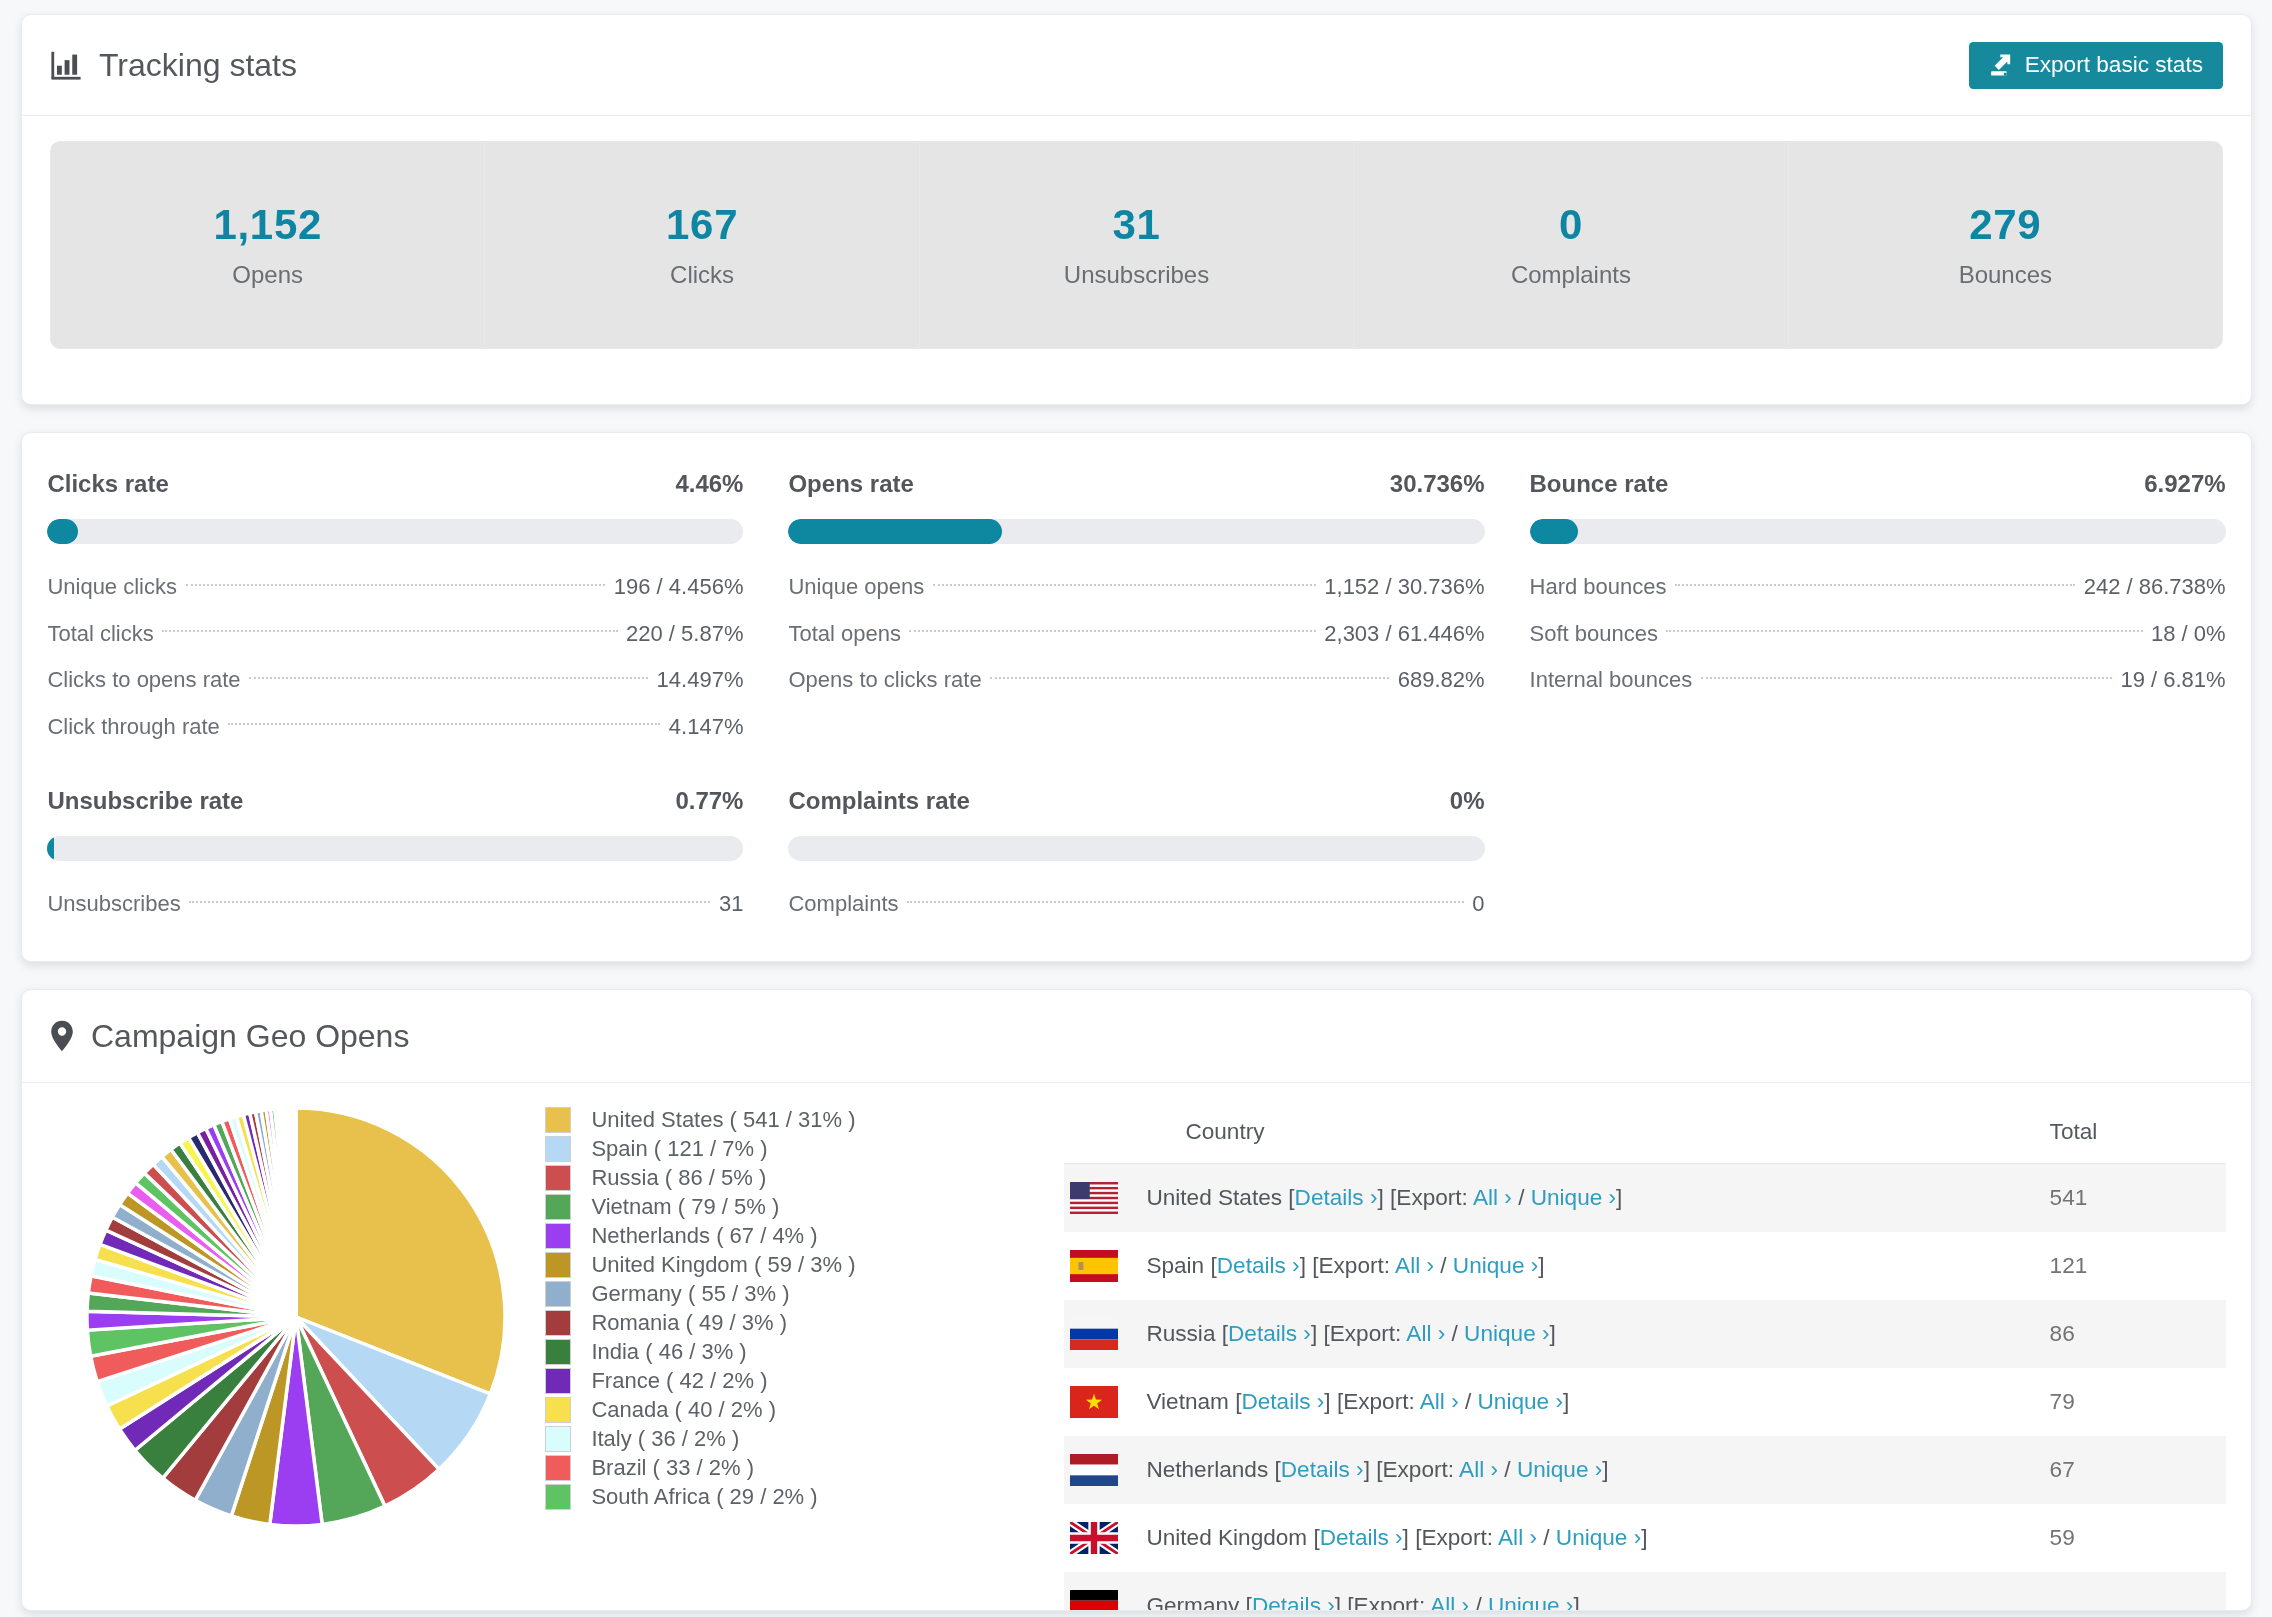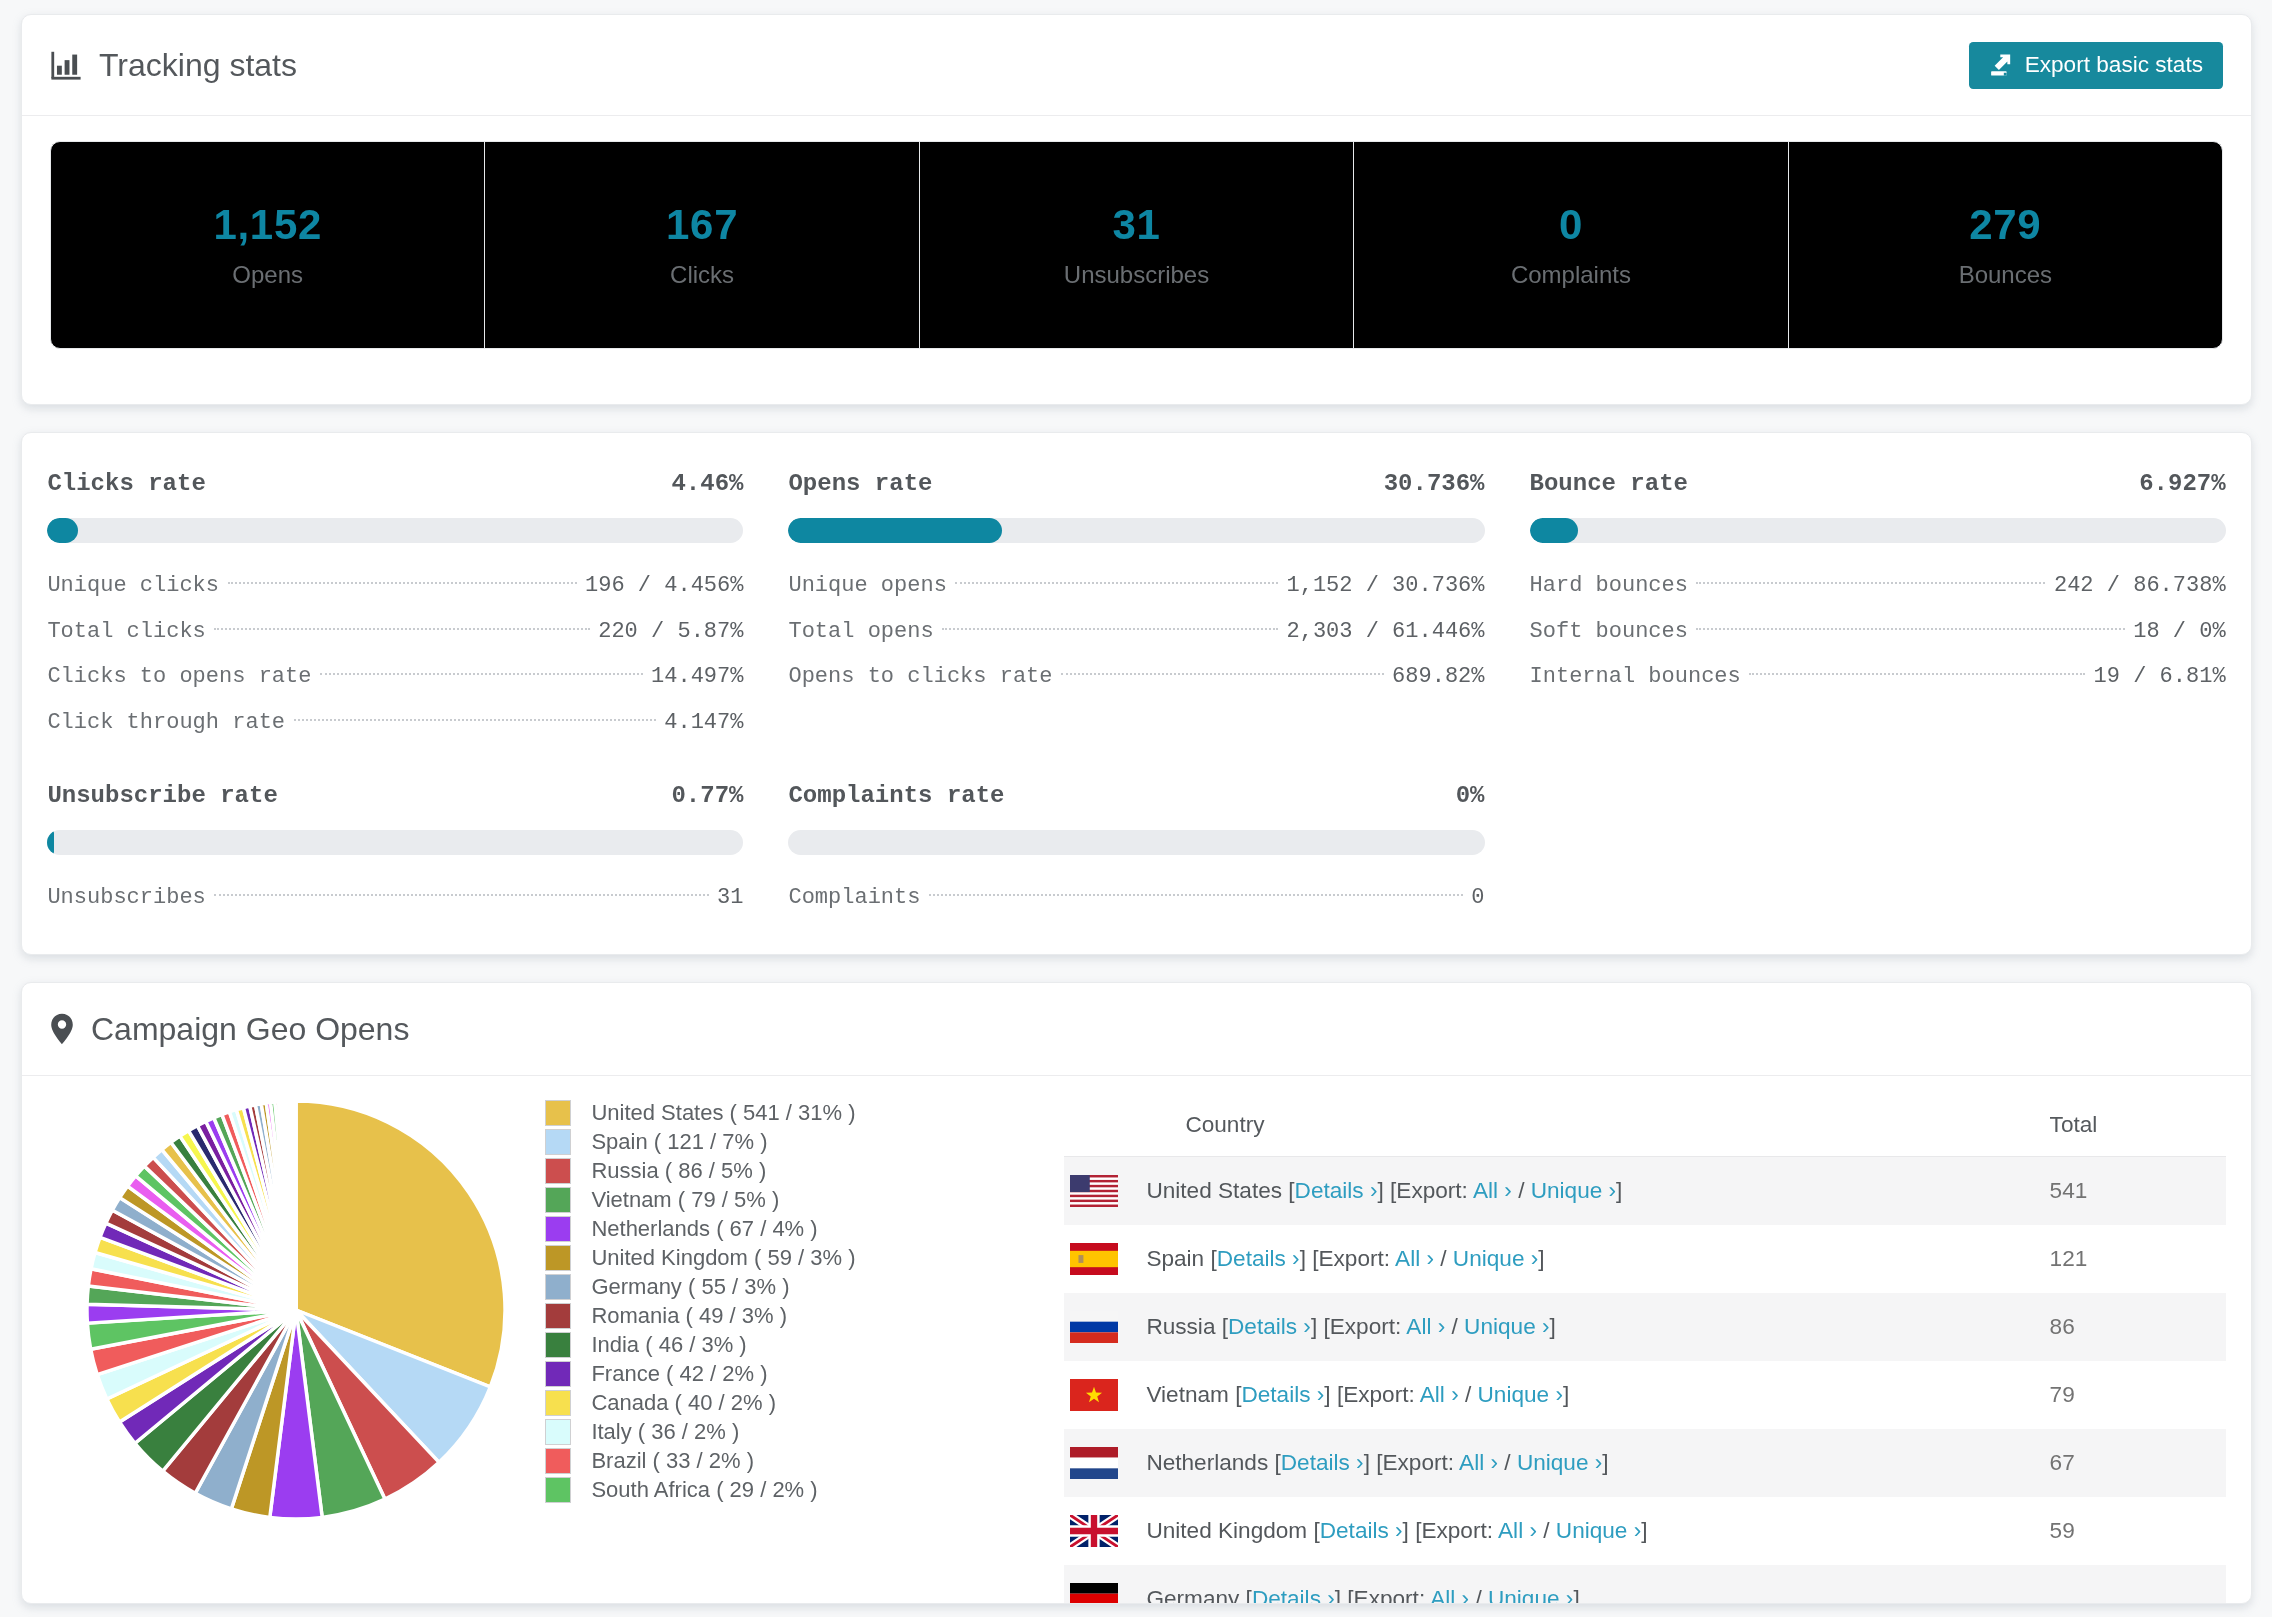--- a/index.html
+++ b/index.html
@@ -24,27 +24,27 @@
   .header-title svg{flex:none;}
   .hdr-divider{height:0.7px;background:#ececee;}
   .export-btn{
     margin-left:auto;display:flex;align-items:center;gap:11.3px;
     border:none;border-radius:4.2px;color:#fff;
     font-size:22.6px;height:47px;padding:4px 20px;cursor:pointer;
     font-family:inherit;
   }
   
   .summary-wrap{padding:25.4px 28px 55px;}
-  .summary-row{display:flex;border:0.7px solid #e7e9eb;border-radius:10px;height:206px;background:#000000;}
+  .summary-row{display:flex;border:0.7px solid #e7e9eb;border-radius:10px;height:206px;background:#e5e5e5;}
   .summary-cell{flex:1;display:flex;flex-direction:column;align-items:center;justify-content:center;gap:12.7px;border-left:0.7px solid #e7e9eb;}
   .summary-cell:first-child{border-left:none;}
   .summary-value{font-size:42px;font-weight:700;color:#0e86a3;letter-spacing:0.7px;}
   .summary-label{font-size:24px;color:#6a6e72;}
   
-  .card-rates{margin-top:27px;padding:37px 25.4px 44px;font-family:Liberation Mono, monospace;}
+  .card-rates{margin-top:27px;padding:37px 25.4px 44px;}
   .rates-grid{display:grid;grid-template-columns:repeat(3,1fr);column-gap:45px;row-gap:47px;}
   .rate-title-row{display:flex;justify-content:space-between;align-items:baseline;font-size:24px;font-weight:700;color:#53575b;margin-bottom:21px;}
   .bar-track{height:25.4px;background:#e9ebee;border-radius:12.7px;overflow:hidden;}
   .bar-fill{height:100%;border-radius:12.7px;}
   .rate-rows{margin-top:30px;}
   .rate-row{display:flex;align-items:center;font-size:22px;color:#6b6f73;margin-top:20.5px;}
   .rate-row:first-child{margin-top:0;}
   .leader{flex:1;border-bottom:2.1px dotted #c8cbcf;margin:0 8.5px 5px;}
   .rate-val{color:#5d6165;white-space:nowrap;}
   

